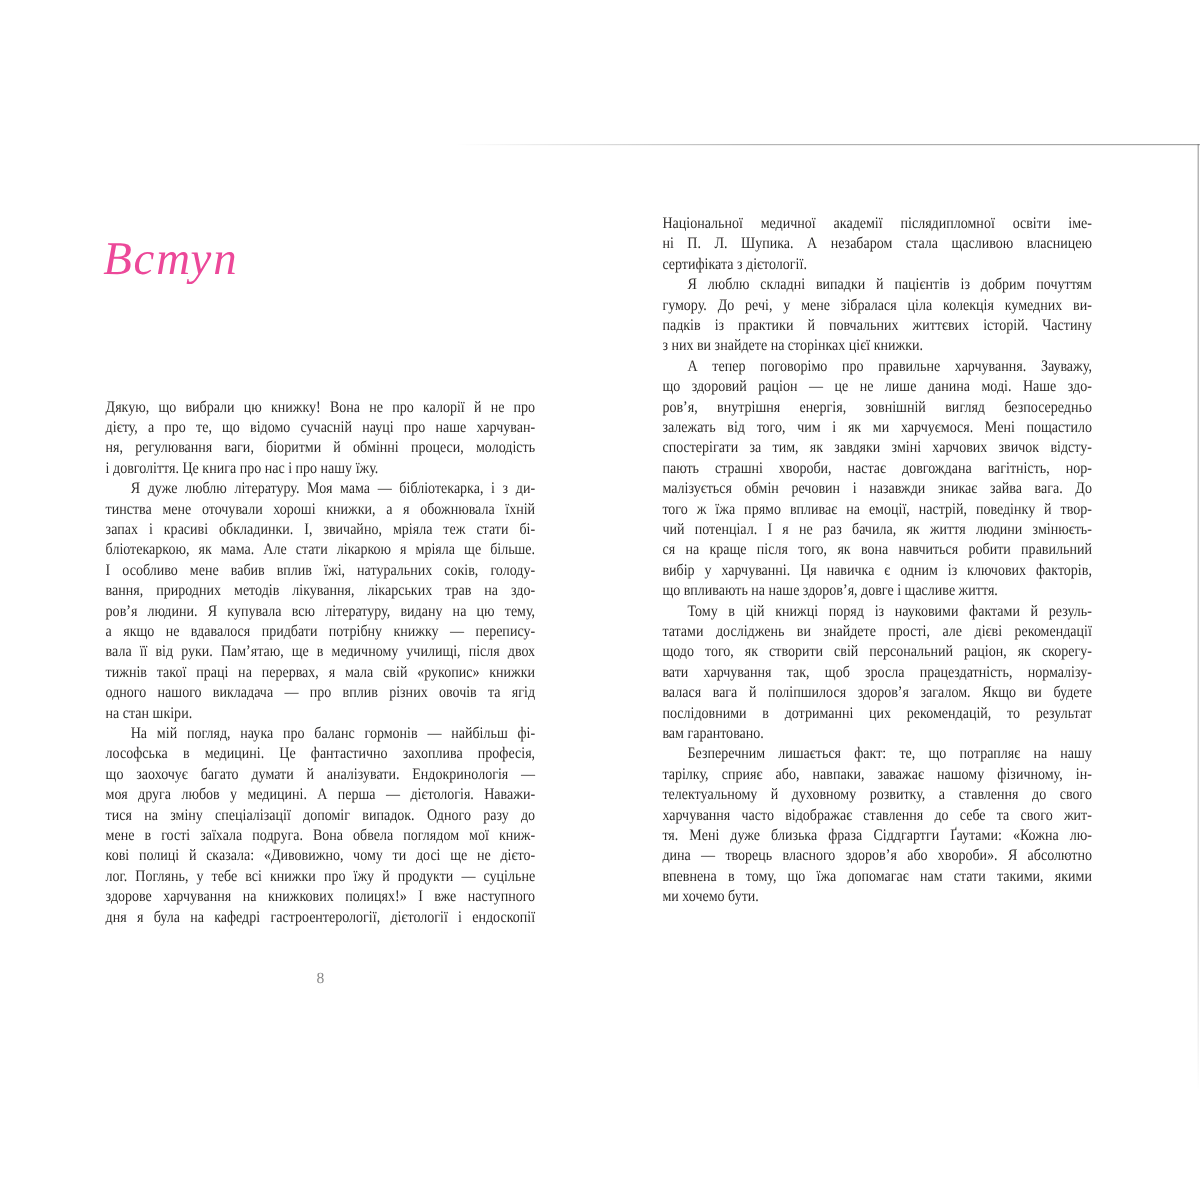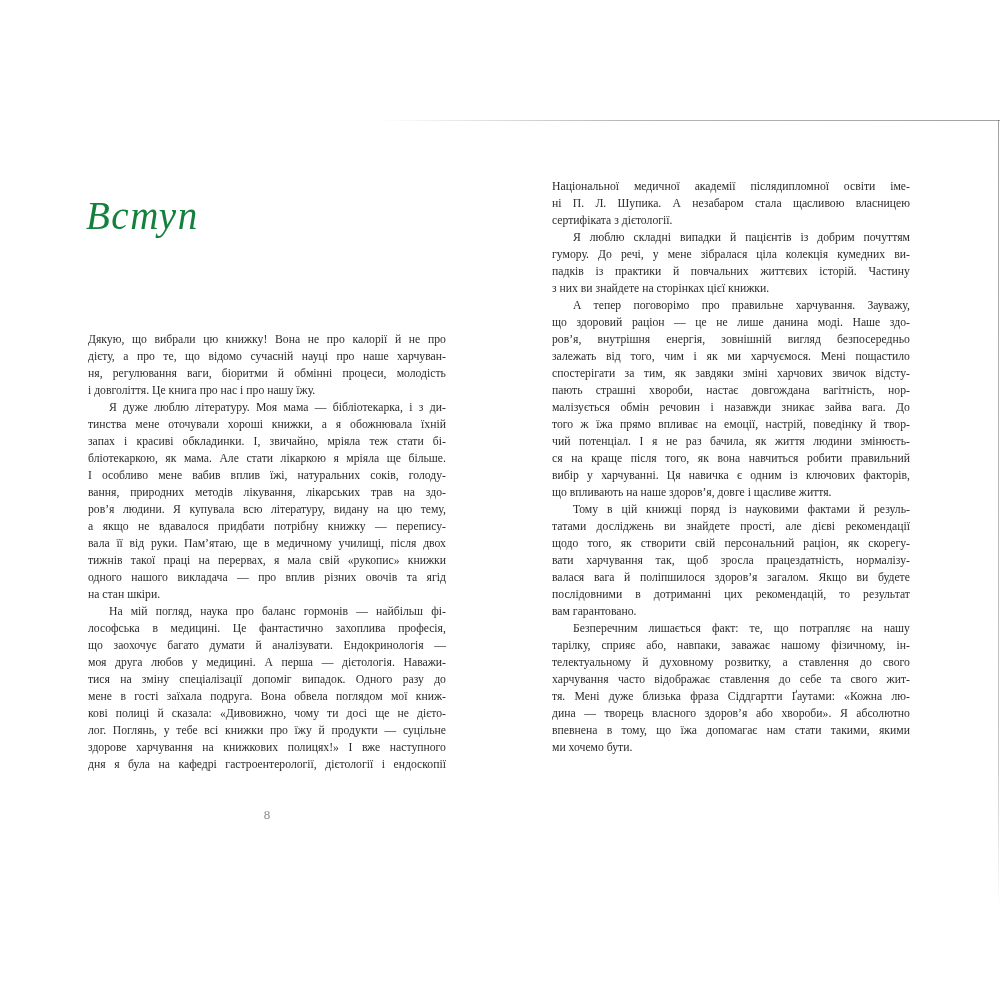--- a/index.html
+++ b/index.html
@@ -11,21 +11,21 @@
     overflow: hidden;
     font-family: "Liberation Serif", "DejaVu Serif", serif;
   }
   .heading {
     position: absolute;
     left: 86px;
     top: 193px;
     font-size: 39px;
     font-style: italic;
     letter-spacing: 1.5px;
-    color: #15803d;
+    color: #ec4899;
   }
   .col {
     position: absolute;
     width: 410px;
     transform: scaleX(0.873);
     transform-origin: 0 0;
     font-size: 13.4px;
     line-height: 17px;
     color: #2e2b29;
   }

